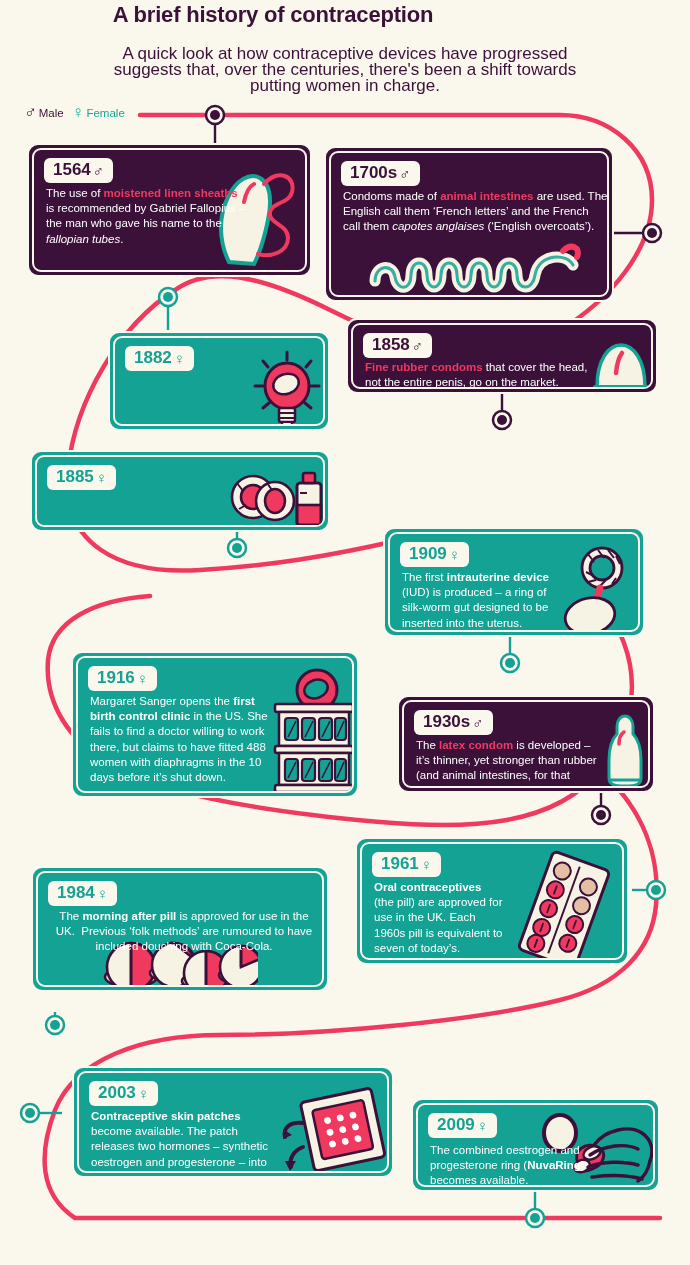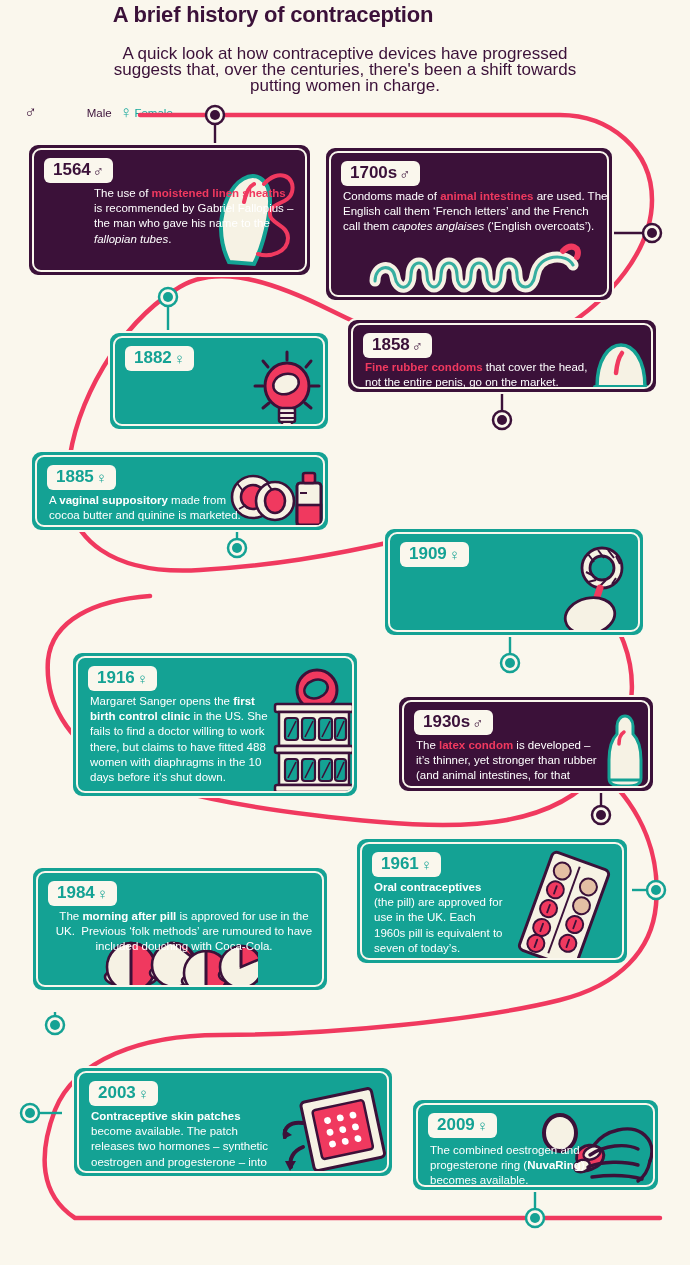--- a/index.html
+++ b/index.html
@@ -21,21 +21,21 @@
   .subtitle{
     position:absolute;left:95px;top:46px;width:500px;text-align:center;
     font-size:17px;line-height:16px;color:#3B1139;
   }
 
   
   .legend{position:absolute;left:24px;top:104px;display:flex;align-items:center;gap:8px;}
   .legend .item{display:flex;align-items:center;gap:2px;font-size:11.5px;}
   .legend .male-glyph{font-size:17px;color:#3B1139;line-height:1;}
   .legend .female-glyph{font-size:17px;color:#15A79B;line-height:1;}
-  .legend .male-label{color:#3B1139;margin-left:48px;}
+  .legend .male-label{color:#3B1139;}
   .legend .female-label{color:#15A79B;}
 
   
   svg.timeline{position:absolute;left:0;top:0;width:690px;height:1265px;pointer-events:none;}
 
   
   .card{
     position:absolute;
     border-radius:11px;
     box-sizing:border-box;
@@ -156,21 +156,21 @@
     <div class="inner">
       <svg class="art" style="left:150px;top:12px;width:125px;height:112px;" viewBox="0 0 125 112">
         <path d="M45 100 C35 80 34 55 44 35 C52 18 66 10 76 16 C86 22 88 38 84 58 C80 78 74 94 70 102 Z" fill="#F6F2E4" stroke="#14A294" stroke-width="4"></path>
         <path d="M60 40 C62 30 66 24 70 22" stroke="#F0395F" stroke-width="4" fill="none" stroke-linecap="round"></path>
         <path d="M80 22 C94 6 112 14 108 30 C105 42 88 40 86 50 C84 62 104 62 104 76 C104 90 86 96 74 92" stroke="#F0395F" stroke-width="4" fill="none" stroke-linecap="round"></path>
       </svg>
       <div class="year-tag">
         <span>1564</span>
         <span class="sym male">♂</span>
       </div>
-      <div class="body-text" style="width:200px;margin-left:48px;">
+      <div class="body-text" style="width:200px;">
         The use of <span class="hl">moistened linen sheaths</span> is recommended by Gabriel Fallopius – the man who gave his name to the <i>fallopian tubes</i>.
       </div>
     </div>
   </div>
 
   <div class="card dark" style="left:324px;top:146px;width:290px;height:156px;">
     <div class="inner">
       <svg class="art" style="left:36px;top:88px;width:220px;height:56px;" viewBox="0 0 220 56">
         <path d="M8 40 C8 24 26 22 28 36 C30 50 44 50 44 34 C44 18 60 18 60 34 C60 50 74 50 74 34 C74 18 90 18 90 34 C90 50 104 50 104 34 C104 18 120 18 120 34 C120 50 134 50 134 34 C134 18 150 18 150 34 C150 50 166 50 168 34 C172 12 200 12 206 24" fill="none" stroke="#F6F2E4" stroke-width="11" stroke-linecap="round" stroke-linejoin="round"></path>
         <path d="M8 40 C8 24 26 22 28 36 C30 50 44 50 44 34 C44 18 60 18 60 34 C60 50 74 50 74 34 C74 18 90 18 90 34 C90 50 104 50 104 34 C104 18 120 18 120 34 C120 50 134 50 134 34 C134 18 150 18 150 34 C150 50 166 50 168 34 C172 12 200 12 206 24" fill="none" stroke="#14A294" stroke-width="3" stroke-linecap="round" stroke-linejoin="round" opacity="0.85"></path>
@@ -244,40 +244,40 @@
           <rect x="70" y="40" width="24" height="20" fill="#F0395F"></rect>
           <rect x="70" y="18" width="24" height="42" rx="3" fill="none"></rect>
           <rect x="76" y="8" width="12" height="10" rx="2" fill="#F0395F"></rect>
           <line x1="73" y1="28" x2="80" y2="28" stroke-width="2"></line>
         </g>
       </svg>
       <div class="year-tag">
         <span>1885</span>
         <span class="sym female">♀</span>
       </div>
-      <div class="body-text" style="width:195px;top:36px;">
-        A <span class="hl">vaginal suppository</span> made from cocoa butter and quinine is marketed.
-      </div>
     </div>
   </div>
 
   <div class="card teal" style="left:383px;top:527px;width:262px;height:110px;">
     <div class="inner">
       <svg class="art" style="left:160px;top:8px;width:96px;height:100px;" viewBox="0 0 96 100">
         <g stroke="#3B1139" stroke-width="2.8" fill="none">
           <circle cx="52" cy="26" r="20" fill="#F6F2E4"></circle>
           <circle cx="52" cy="26" r="12" fill="#14A294"></circle>
           <path d="M38 12 L44 20 M48 8 L54 16 M58 8 L64 16 M66 14 L70 22 M36 30 L44 34 M38 40 L46 38 M50 44 L56 38 M62 42 L66 36" stroke-width="2"></path>
         </g>
         <path d="M50 46 L46 58" stroke="#F0395F" stroke-width="7" stroke-linecap="round"></path>
         <ellipse cx="40" cy="74" rx="25" ry="18" fill="#F6F2E4" stroke="#3B1139" stroke-width="2.8" transform="rotate(-12 40 74)"></ellipse>
       </svg>
       <div class="year-tag">
         <span>1909</span>
         <span class="sym female">♀</span>
+      </div>
+      <div class="body-text" style="width:152px;top:36px;">
+        The first <span class="hl">intrauterine device</span> (IUD) is produced – a ring of silk-worm gut designed to be inserted into the uterus.
       </div>
     </div>
   </div>
 
   <div class="card teal" style="left:71px;top:651px;width:288px;height:147px;">
     <div class="inner">
       <svg class="art" style="left:193px;top:10px;width:86px;height:126px;" viewBox="0 0 86 126">
         <circle cx="46" cy="22" r="20" fill="#F0395F" stroke="#3B1139" stroke-width="3"></circle>
         <ellipse cx="45" cy="21" rx="12" ry="9" fill="#14A294" stroke="#3B1139" stroke-width="2.5" transform="rotate(-20 45 21)"></ellipse>
         <rect x="4" y="36" width="78" height="8" rx="2" fill="#F6F2E4" stroke="#3B1139" stroke-width="2.5"></rect>

